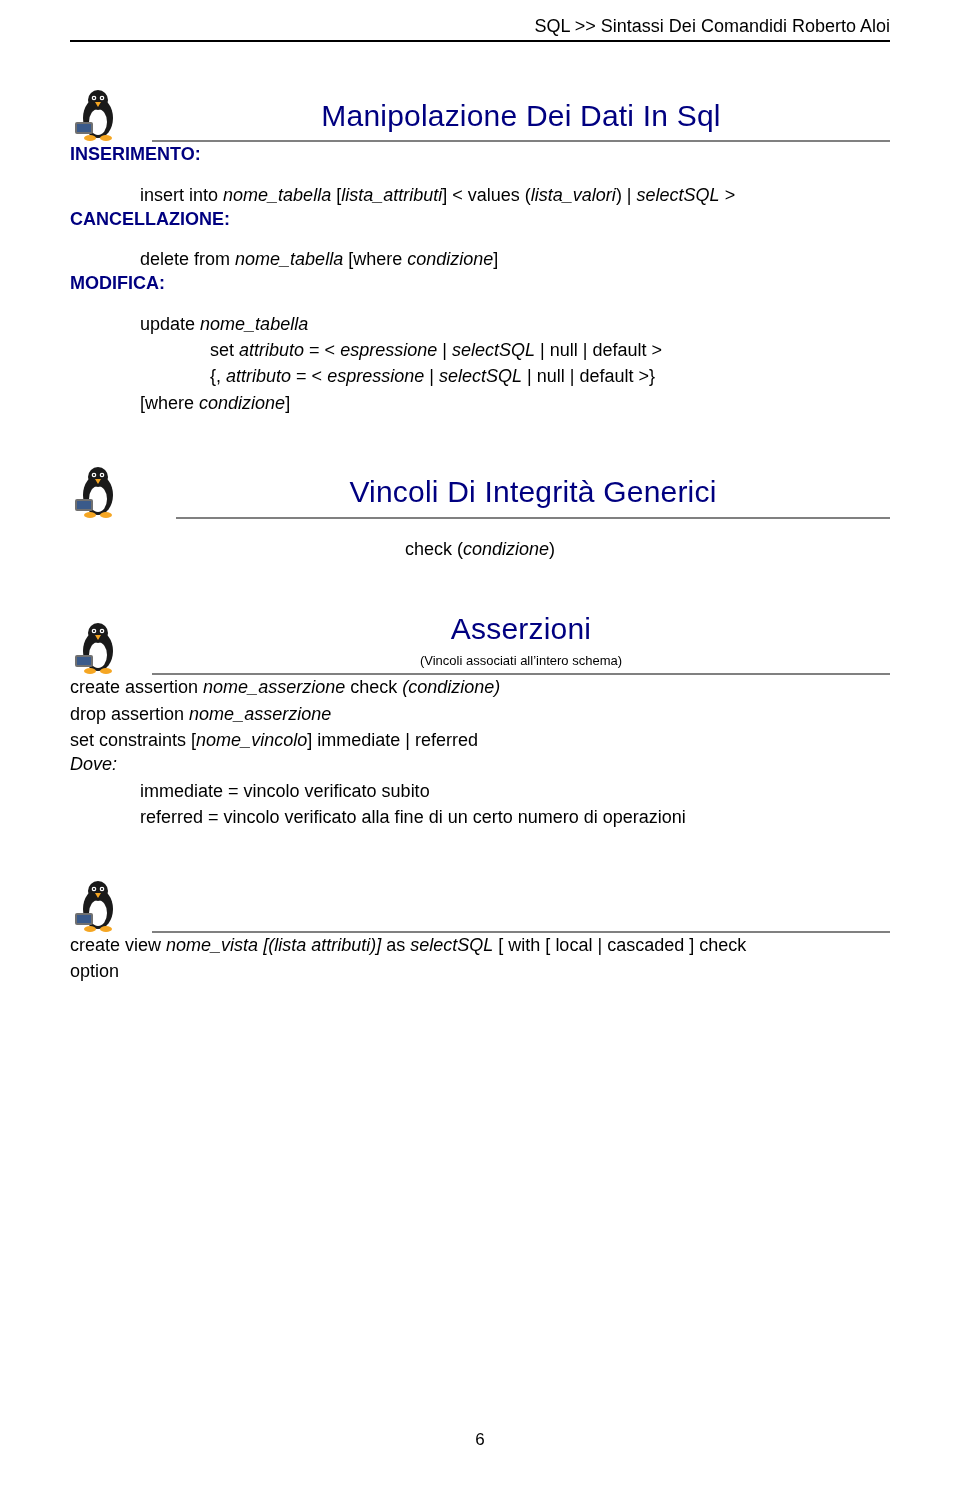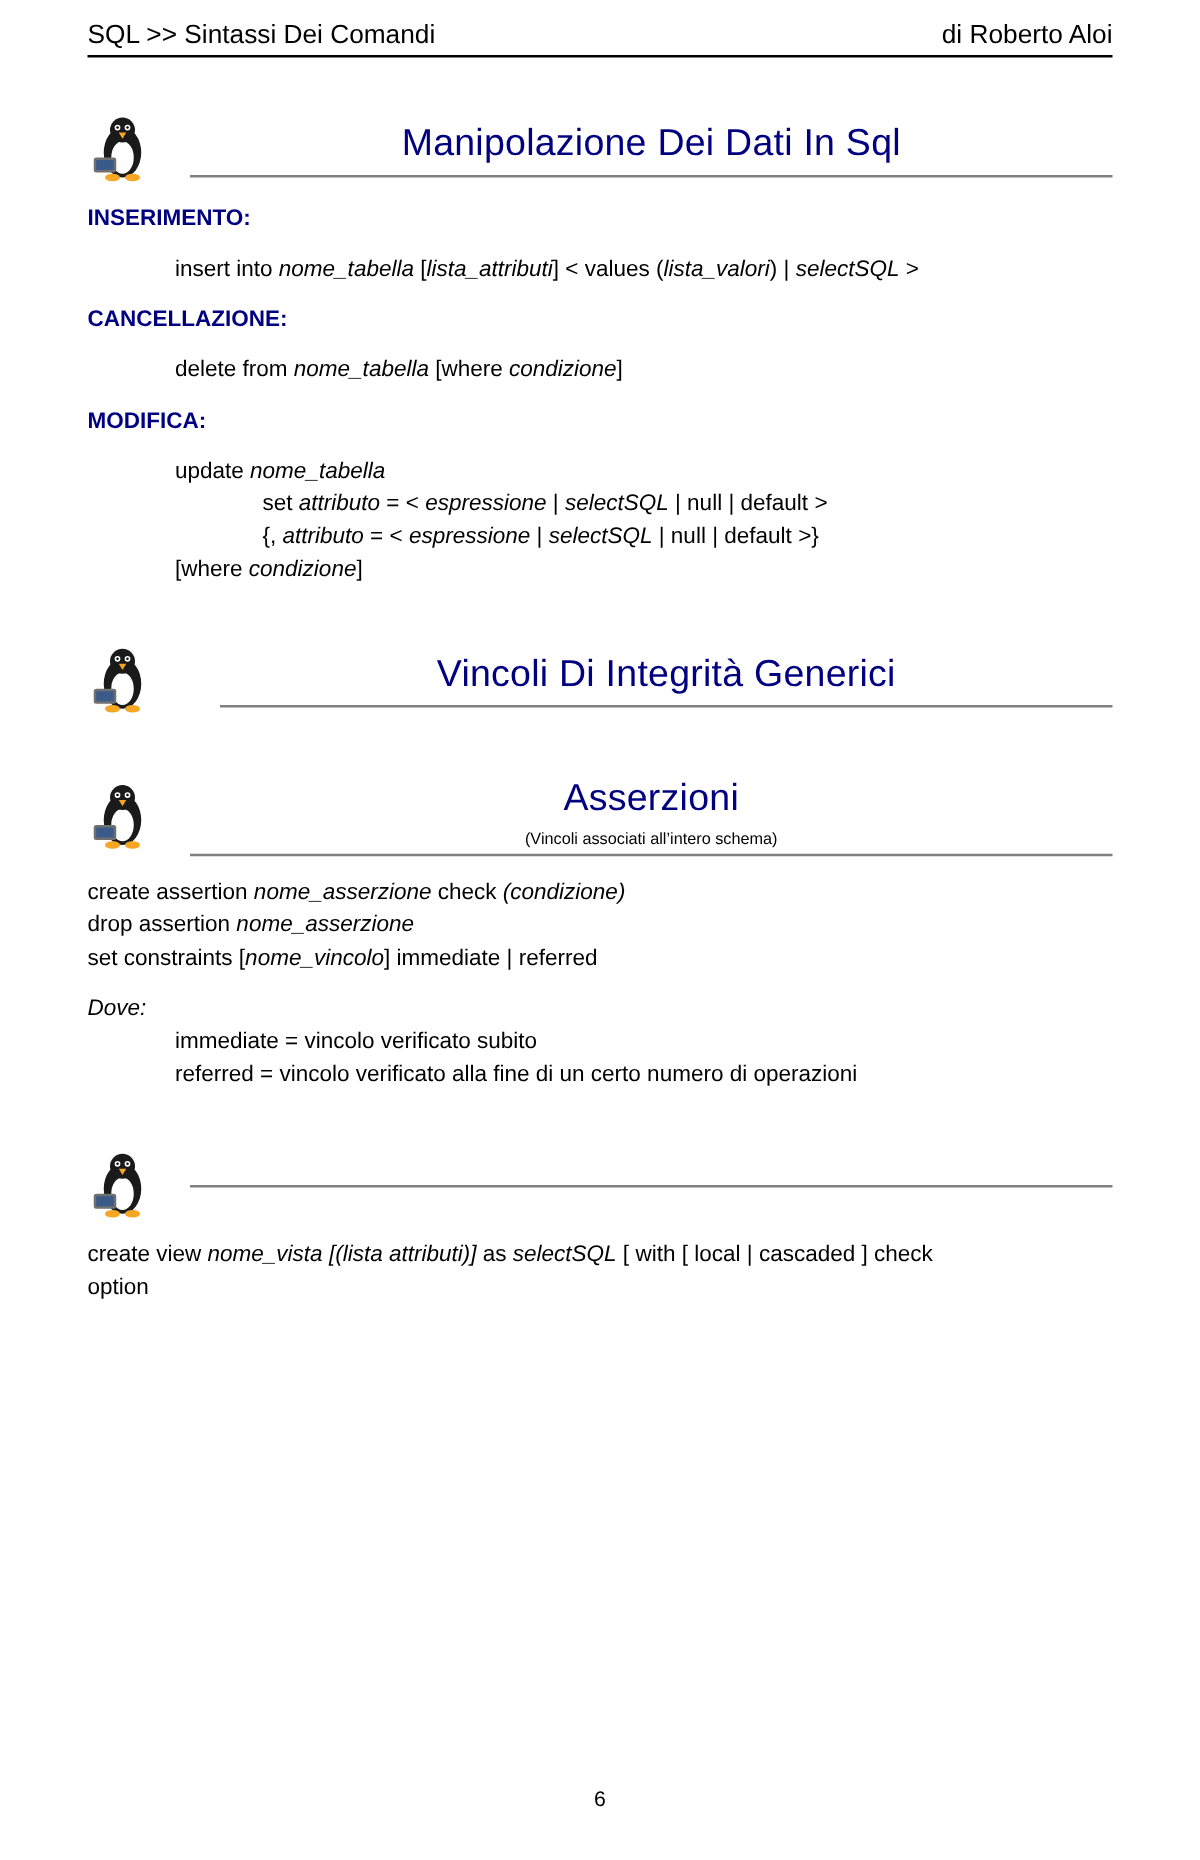--- a/index.html
+++ b/index.html
@@ -14,31 +14,31 @@
     height: 1488px;
     margin: 0 auto;
     position: relative;
     box-sizing: border-box;
     padding: 14px 70px 0 70px;
     font-size: 18px;
     line-height: 1.35;
   }
   .toprow {
     display: flex;
-    justify-content: space-between;
-    font-size: 21px;
+    justify-content: flex-end;
+    font-size: 18px;
   }
   .hr-thin {
     border: none;
     border-top: 2px solid #000;
     margin: 2px 0 0 0;
   }
   .section-row {
     display: flex;
-    align-items: center;
+    align-items: flex-end;
     margin-top: 44px;
   }
   .penguin {
     width: 56px;
     height: 56px;
     flex: 0 0 56px;
     display: flex;
     align-items: flex-end;
     justify-content: center;
   }
@@ -64,21 +64,21 @@
     border-top: 2px solid #808080;
     margin: 4px 0 0 0;
   }
   .kw {
     font-weight: bold;
     color: #000080;
     font-size: 18px;
   }
   .bold { font-weight: normal; }
   .ital { font-style: italic; }
-  .block { margin-top: 16px; }
+  .block { }
   .indent1 { margin-left: 70px; }
   .center-line {
     text-align: center;
     margin-top: 18px;
   }
   .pagenum {
     position: absolute;
     bottom: 36px;
     left: 0; right: 0;
     text-align: center;
@@ -199,20 +199,24 @@
         <rect x="2" y="36" width="18" height="12" rx="2" fill="#707070"></rect>
         <rect x="4" y="38" width="14" height="8" fill="#3a5a8a"></rect>
       </svg>
     </div>
     <div class="sect-title-wrap">
       <div class="sect-title">Vincoli Di Integrità Generici</div>
       <hr class="sect-hr">
     </div>
   </div>
 
+  <div class="center-line">
+    <span class="bold">check</span>
+    <span>(</span><span class="ital">condizione</span><span>)</span>
+  </div>
 
   <div class="section-row" style="margin-top:48px;">
     <div class="penguin">
       <svg viewBox="0 0 50 56">
         <ellipse cx="25" cy="32" rx="15" ry="20" fill="#1a1a1a"></ellipse>
         <ellipse cx="25" cy="36" rx="9" ry="13" fill="#fff"></ellipse>
         <circle cx="25" cy="14" r="10" fill="#1a1a1a"></circle>
         <circle cx="21" cy="12" r="2.3" fill="#fff"></circle>
           <circle cx="29" cy="12" r="2.3" fill="#fff"></circle>
         <circle cx="21" cy="12" r="1" fill="#000"></circle>

